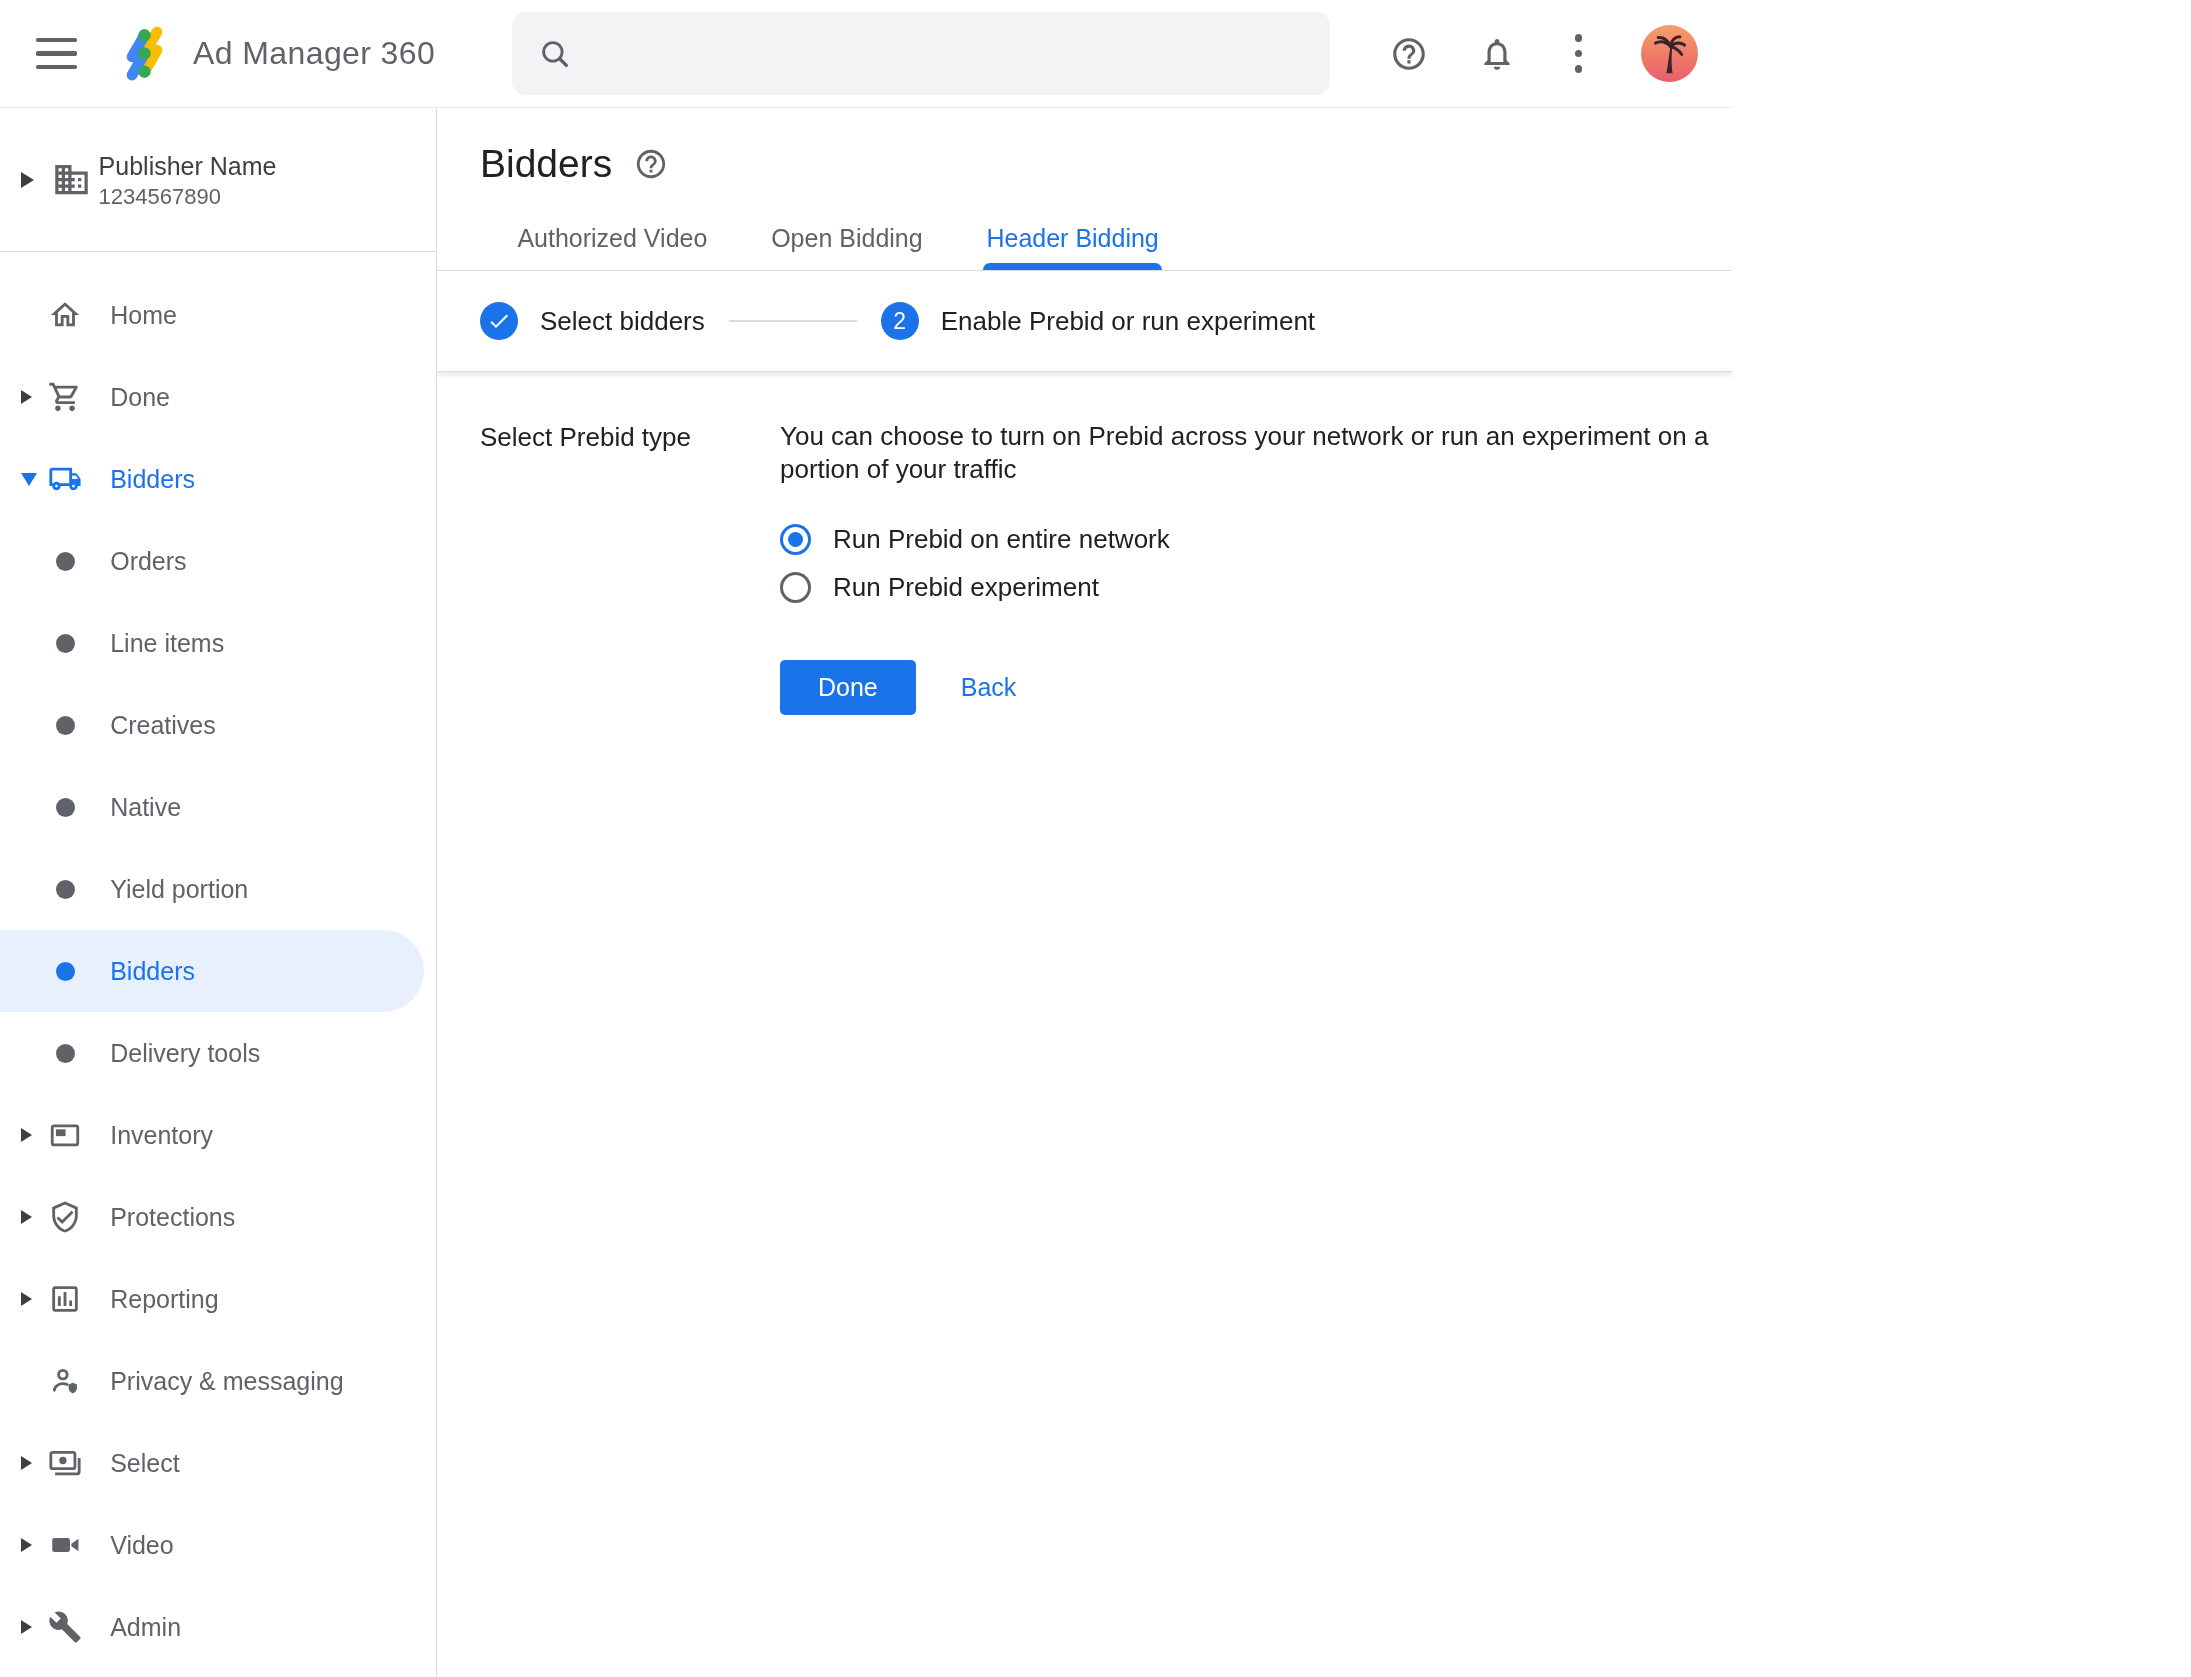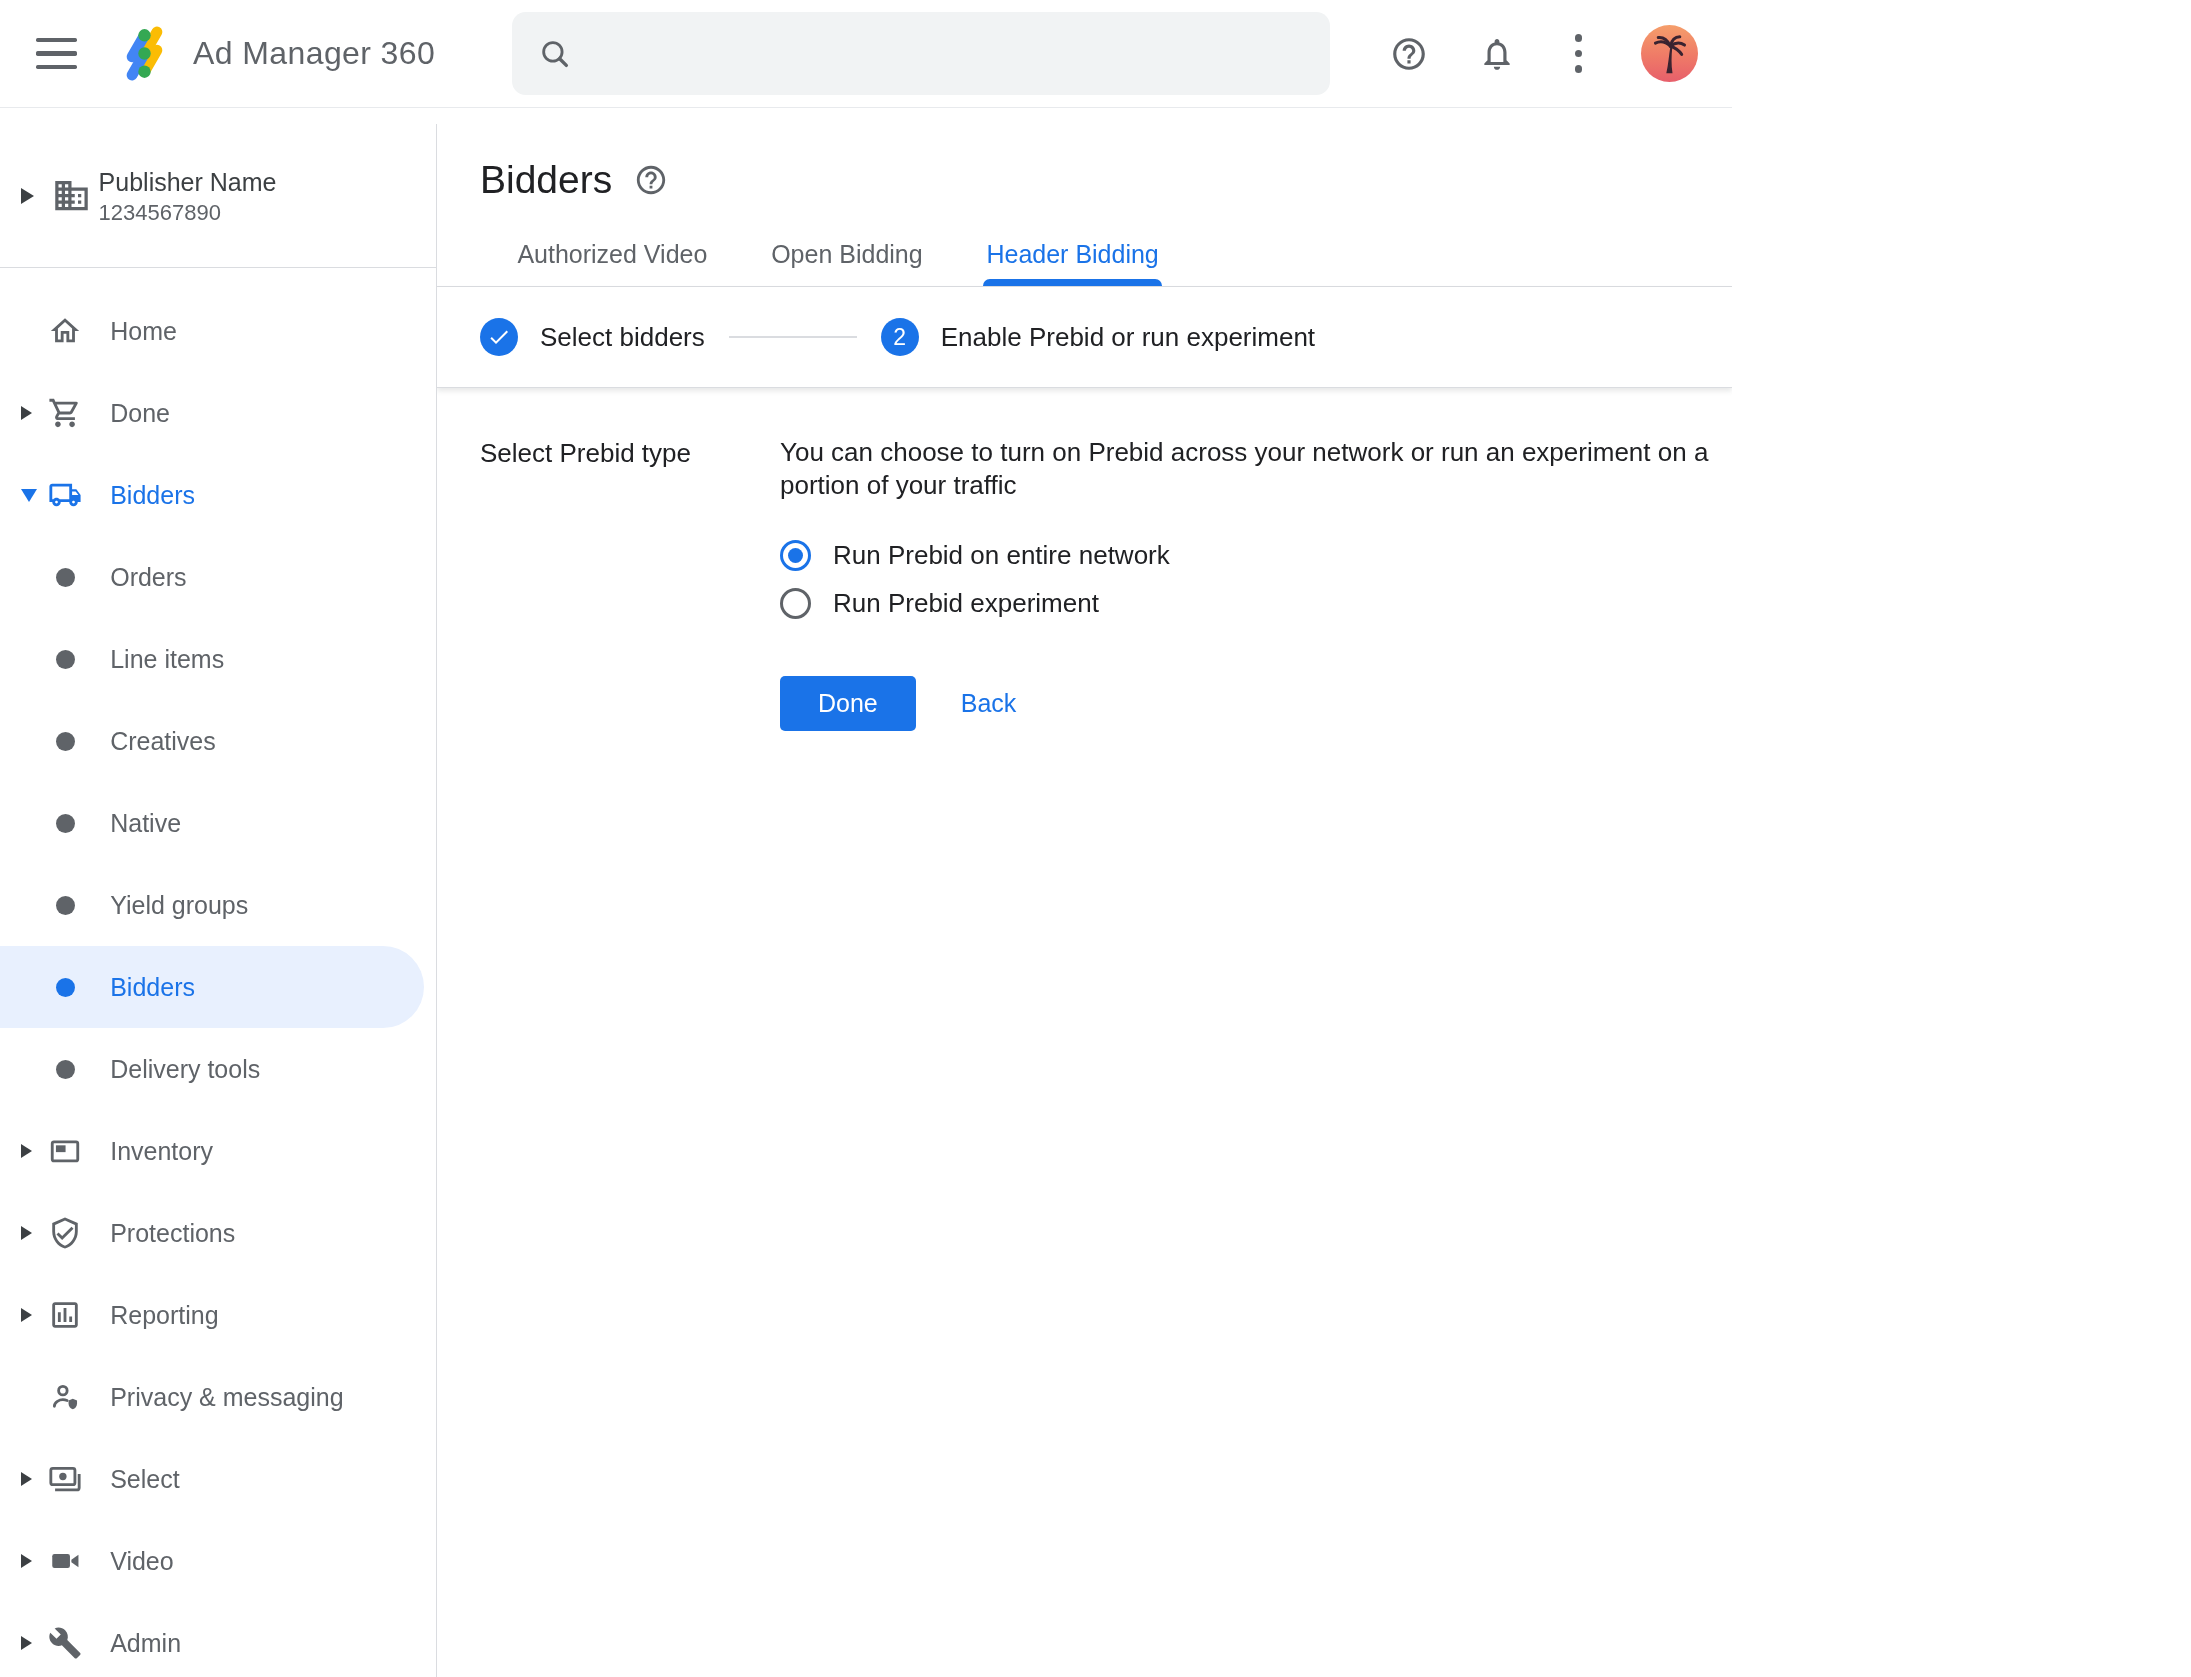--- a/index.html
+++ b/index.html
@@ -1,17 +1,17 @@
 <!DOCTYPE html>
 <html style="font-size:13.7px"><head>
 <meta charset="utf-8">
 <style>
   * { box-sizing: border-box; margin: 0; padding: 0; }
   html,body { width:2192px; height:1678px; background:#fff; font-family:"Liberation Sans", sans-serif; overflow:hidden; }
-  .app { width:1732px; height:1678px; display:grid; grid-template-rows:108px 1fr;gap:16px; }
+  .app { width:1732px; height:1678px; display:grid; grid-template-rows:108px 1fr; }
 
   
   .topbar { display:flex; align-items:center; border-bottom:0.9px solid #e8eaed; padding:0 34px 0 36px; background:#fff; }
   .hamburger { width:41px; height:31px; display:flex; flex-direction:column; justify-content:space-between; background:none; border:none; cursor:pointer; margin-right:41px; }
   .hamburger span { display:block; height:4.3px; border-radius:1.7px; background:#5f6368; }
   .logo { margin-right:22px; display:flex; align-items:center; }
   .app-title { font-size:32px; color:#5f6368; letter-spacing:0.4px; white-space:nowrap; margin-right:77px; }
   .searchbar { flex:1 1 auto; max-width:1173px; height:83px; background:#f1f3f4; border-radius:13.7px; display:flex; align-items:center; padding:0 26px; }
   .searchbar input { flex:1; border:none; outline:none; background:transparent; font-size:26px; color:#202124; margin-left:19px; font-family:inherit; }
   .topbar-actions { display:flex; align-items:center; gap:50px; margin-left:auto; padding-left:60px; }
@@ -220,21 +220,21 @@
               <span class="bullet"></span>
             </span>
           <span class="label">Native</span>
         </div>
 
         <div class="ni">
           <span class="arrow-slot"></span>
           <span class="icon-slot">
               <span class="bullet"></span>
             </span>
-          <span class="label">Yield groups</span>
+          <span class="label">Yield portion</span>
         </div>
 
         <div class="ni active-row">
           <span class="arrow-slot"></span>
           <span class="icon-slot">
               <span class="bullet blue"></span>
             </span>
           <span class="label blue">Bidders</span>
         </div>
 

